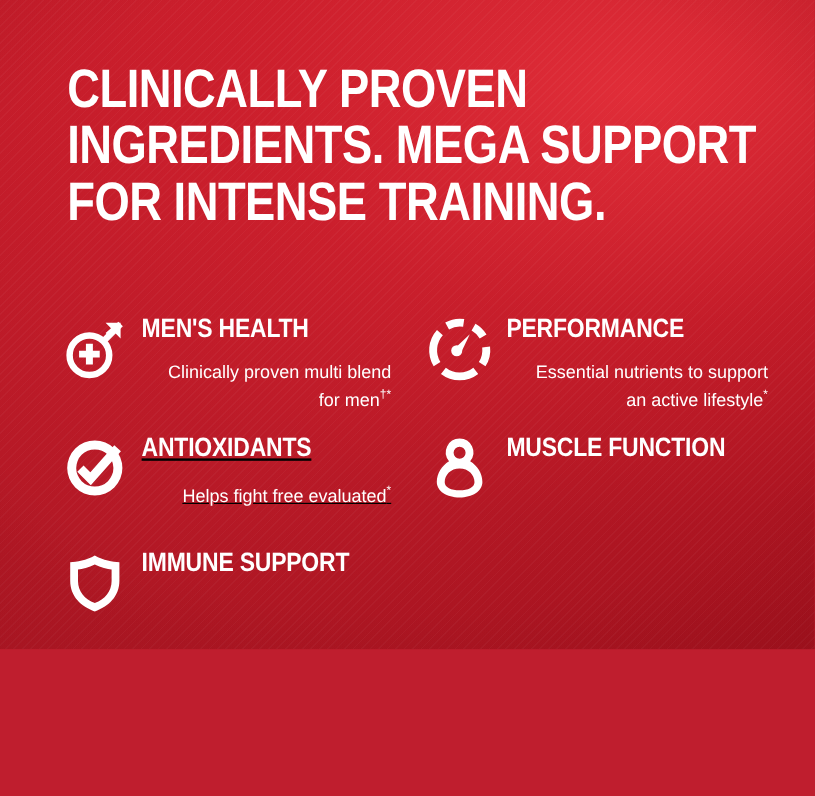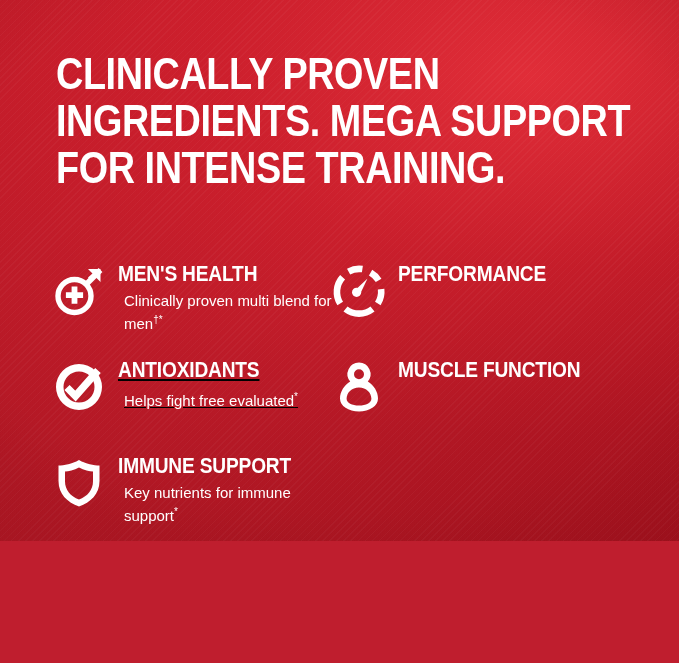--- a/index.html
+++ b/index.html
@@ -36,39 +36,40 @@
     letter-spacing:-0.5px;
     transform:scaleX(0.84);
     transform-origin:left top;
     text-transform:uppercase;
   }
   .headline span{display:block;white-space:nowrap;}
 
   .features{position:absolute;left:0;top:262px;width:679px;}
   .col{position:absolute;top:0;}
   .col-left{left:52px;width:290px;}
-  .col-right{left:332px;width:300px;}
+  .col-right{left:356px;width:300px;}
 
   .feature{position:relative;min-height:78px;margin-bottom:11px;padding-left:66px;}
   .feature .ico{
     position:absolute;left:0;top:2px;width:54px;height:54px;
   }
   .feature .ico svg{display:block;width:54px;height:54px;}
   .feature h3{
     margin:0 0 4px 0;color:#ffffff;
     font-family:"Liberation Sans", sans-serif;
     font-weight:bold;font-size:22px;line-height:24px;
     letter-spacing:-0.2px;text-transform:uppercase;
     transform:scaleX(0.87);transform-origin:left center;white-space:nowrap;
   }
   .feature p{
-    margin:6px;color:#ffffff;
+    margin:16px;color:#ffffff;
     font-family:"Liberation Sans", sans-serif;
     font-weight:normal;font-size:15px;line-height:18.5px;
     max-width:250px;
+    text-align:right;
   }
   .feature p sup{font-size:10px;}
 
   .f-mens{margin-bottom:18px;}
   .f-anti{margin-bottom:18px;text-decoration:underline;}
   .f-perf{margin-bottom:18px;}
 
   .disclaimer{
     position:absolute;left:53px;top:626px;width:578px;
     color:rgba(255,255,255,0.88);
@@ -121,21 +122,20 @@
         </div>
 
         <div class="feature f-imm">
           <span class="ico">
             <svg viewBox="0 0 54 54" xmlns="http://www.w3.org/2000/svg">
               <path d="M27 4 C20 8 12 9.5 6.5 9.5 L6.5 25 C6.5 38 15.5 46.5 27 50.5 C38.5 46.5 47.5 38 47.5 25 L47.5 9.5 C42 9.5 34 8 27 4 Z
                        M27 11.5 C32 14 37.5 15.4 41 15.6 L41 25.2 C41 34 35.4 40.3 27 43.6 C18.6 40.3 13 34 13 25.2 L13 15.6 C16.5 15.4 22 14 27 11.5 Z" fill="#ffffff"></path>
             </svg>
           </span>
           <h3>IMMUNE SUPPORT</h3>
-          <p><span>Key nutrients for immune support</span><sup>*</sup></p>
         </div>
 
       </div>
 
       <div class="col col-right">
 
         <div class="feature f-perf">
           <span class="ico">
             <svg viewBox="0 0 54 54" xmlns="http://www.w3.org/2000/svg">
               <g fill="none" stroke="#ffffff" stroke-width="6.6" stroke-linecap="butt">
@@ -143,20 +143,21 @@
                 <path d="M16.6 7.6 A22 22 0 0 1 30.4 5.1"></path>
                 <path d="M38.6 8.6 A22 22 0 0 1 46.6 16.4"></path>
                 <path d="M49.1 25.1 A22 22 0 0 1 45.8 39.5"></path>
                 <path d="M13.5 45 A22 22 0 0 0 40.5 45"></path>
               </g>
               <path d="M35.5 14.5 L23.3 26 L27.9 30.6 Z" fill="#ffffff"></path>
               <circle cx="24.6" cy="28.3" r="4.6" fill="#ffffff"></circle>
             </svg>
           </span>
           <h3>PERFORMANCE</h3>
+          <p><span>Essential nutrients to support an active lifestyle</span><sup>*</sup></p>
         </div>
 
         <div class="feature f-mus">
           <span class="ico">
             <svg viewBox="0 0 54 54" xmlns="http://www.w3.org/2000/svg">
               <path d="M27 2.5 A11.5 11.5 0 0 0 18.2 21.4 C12.2 25.1 8 31.6 8 38.6 C8 46.3 16.5 51.5 27 51.5 C37.5 51.5 46 46.3 46 38.6 C46 31.6 41.8 25.1 35.8 21.4 A11.5 11.5 0 0 0 27 2.5 Z
                        M27 9.2 A5 5 0 1 1 22 14.2 A5 5 0 0 1 27 9.2 Z
                        M27 27.4 C34.4 27.4 39.4 32.7 39.4 38.8 C39.4 43 34 45.6 27 45.6 C20 45.6 14.6 43 14.6 38.8 C14.6 32.7 19.6 27.4 27 27.4 Z" fill="#ffffff"></path>
             </svg>
           </span>

